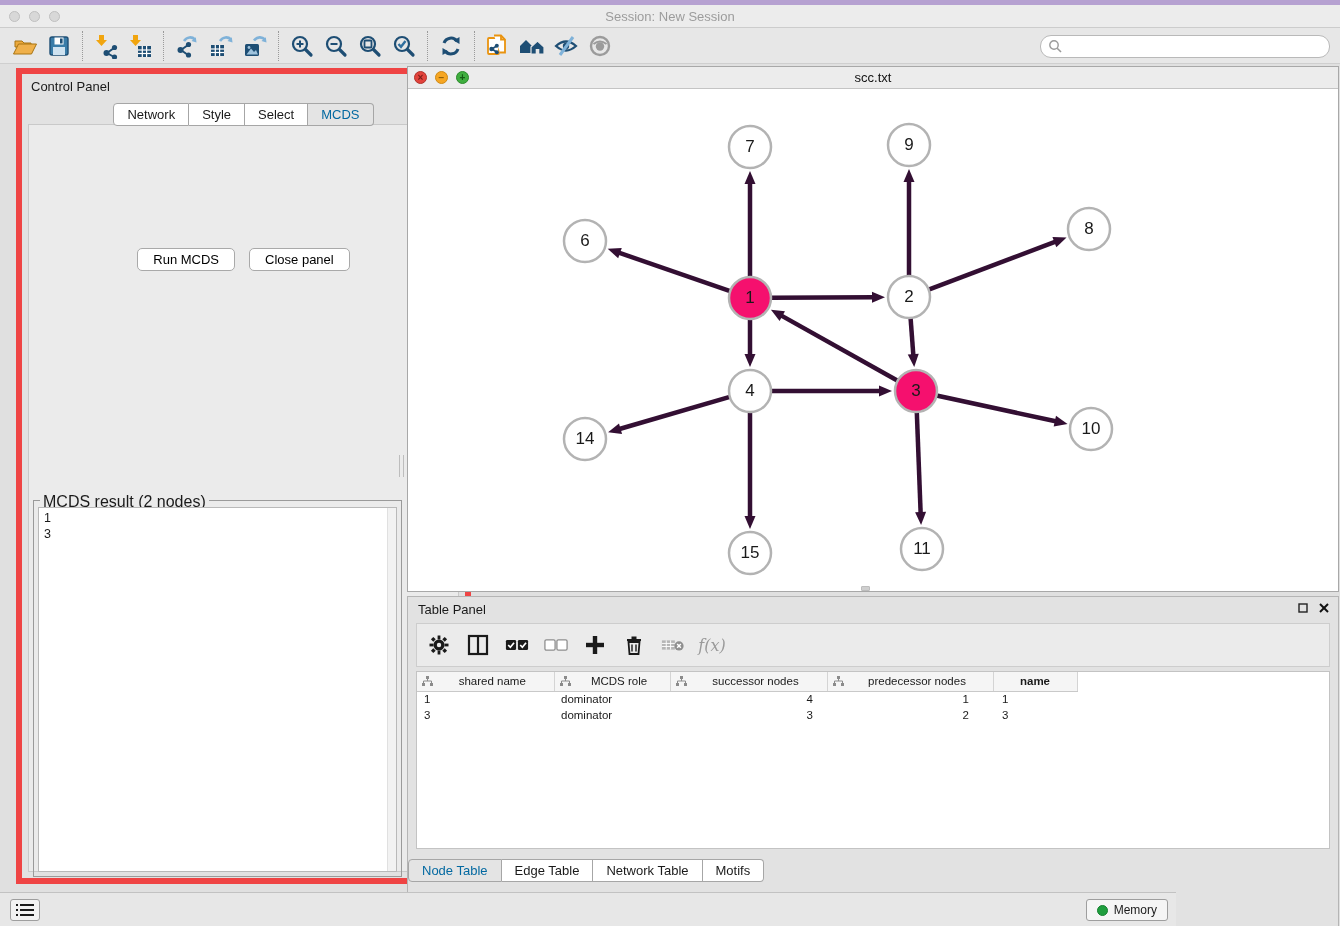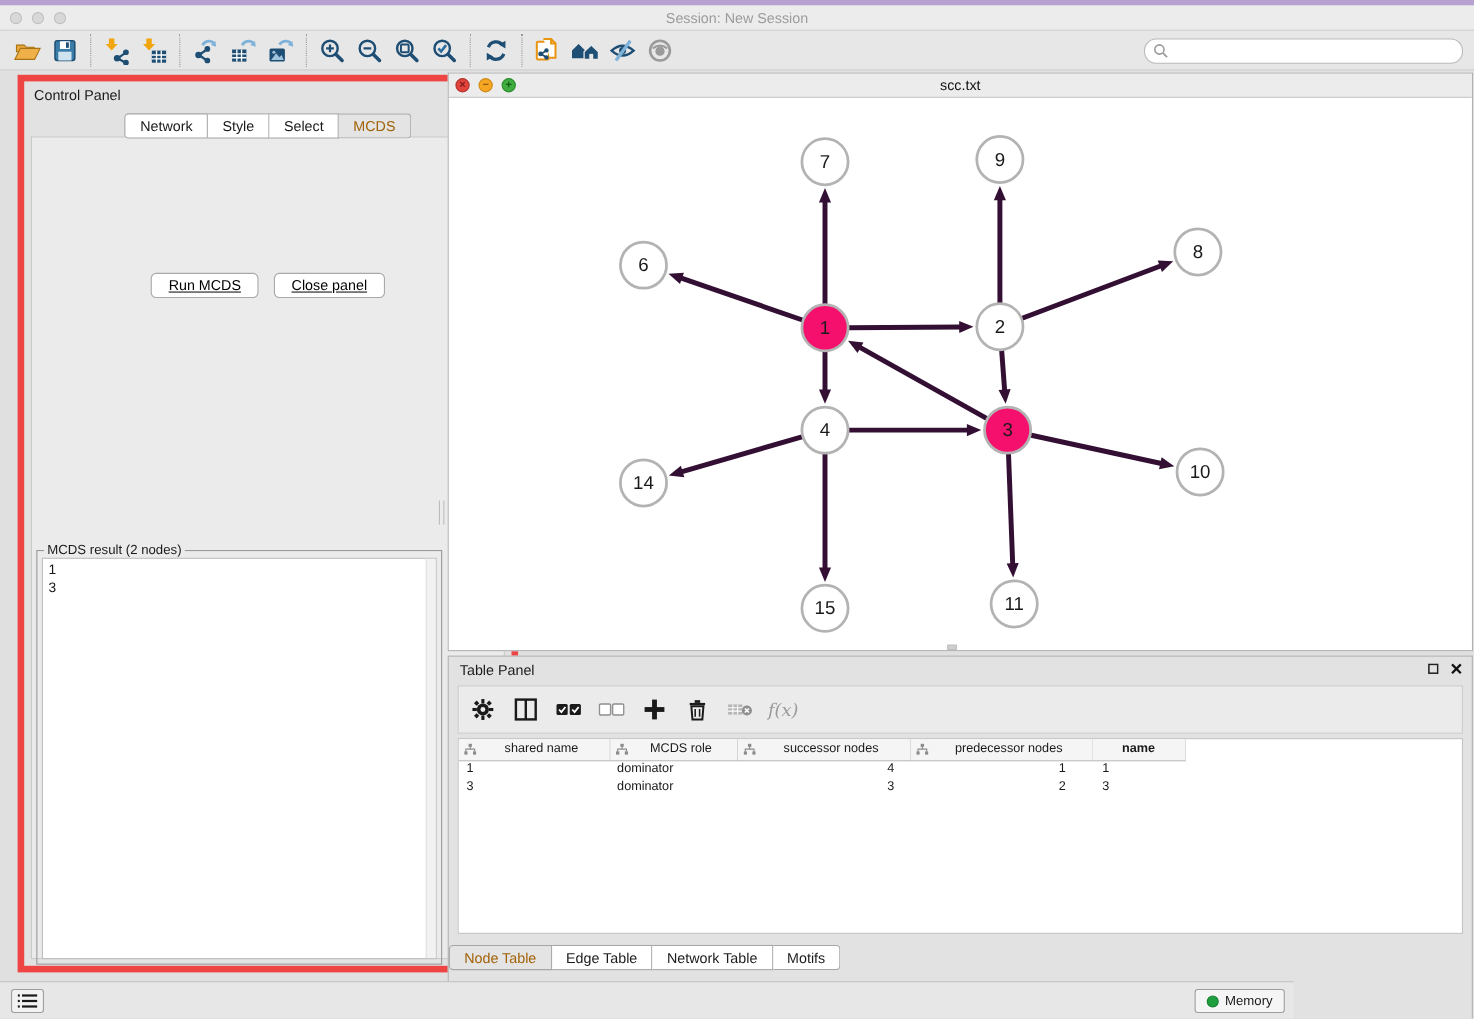--- a/index.html
+++ b/index.html
@@ -29,36 +29,36 @@
 
   
   .control-panel { position:absolute; left:4px; top:68px; width:455px; height:816px;
                    background:#e2e2e2; border:6px solid #ef4444;margin-left:12px; }
   .control-panel .panel-title { position:absolute; left:9px; top:5px; }
   .cp-tabs { position:absolute; left:0; right:0; top:29px; display:flex; justify-content:center; z-index:2; }
   .seg { border:1px solid #a6a6a6; border-left:none; background:#fff; padding:3px 13px; font-size:13px;
          line-height:15px; white-space:nowrap; }
   .seg.first { border-left:1px solid #a6a6a6; border-radius:4px 0 0 4px; }
   .seg.last { border-radius:0 4px 4px 0; }
-  .seg.selected { background:#e4e4e4; color:#a16207; }
+  .seg.selected { background:#e4e4e4; color:#0369a1; }
   .cp-content { position:absolute; left:6px; right:6px; top:50px; bottom:6px;
                 background:#ebebeb; border:1px solid #c9c9c9; }
   .opt-label { margin-top:17px; text-align:center; }
   .dropdown { position:absolute; left:35px; top:90px; width:307px; height:23px; background:#fff;
               border:1px solid #a9a9a9; border-radius:5px; display:flex; align-items:center; padding:0 10px; }
   .dd-chevrons { position:absolute; right:9px; top:4px; display:flex; flex-direction:column; gap:2px; }
   .tri-up { width:0; height:0; border-left:4px solid transparent; border-right:4px solid transparent;
             border-bottom:5px solid #555; }
   .tri-down { width:0; height:0; border-left:4px solid transparent; border-right:4px solid transparent;
               border-top:5px solid #555; }
-  .cp-buttons { position:absolute; left:0; right:0; top:123px; display:flex; justify-content:center; gap:14px;text-decoration:underline; }
+  .cp-buttons { position:absolute; left:0; right:0; top:123px; display:flex; justify-content:center; gap:14px; }
   .btn { background:#fff; border:1px solid #a9a9a9; border-radius:5px; padding:3px 15px; font-size:13px;
          font-family:"Liberation Sans",sans-serif; }
   .groupbox { position:absolute; left:4px; top:375px; width:369px; height:377px; border:1px solid #9a9a9a; }
-  .groupbox .gb-label { position:absolute; left:6px; top:-8px; background:#ebebeb; padding:0 3px; font-size:12px; }
+  .groupbox .gb-label { position:absolute; left:6px; top:-8px; background:#ebebeb; padding:0 3px; font-size:16px; }
   .gb-inner { position:absolute; left:4px; right:4px; top:6px; bottom:4px; background:#fff;
               border:1px solid #b9b9b9; font-size:12.5px; padding:2px 5px; line-height:16px; }
   .gb-scroll { position:absolute; right:0; top:0; bottom:0; width:9px; background:#f2f2f2; border-left:1px solid #e0e0e0; }
 
   
   .v-grip { position:absolute; left:399px; top:455px; width:5px; height:22px;
             border-left:1px solid #bdbdbd; border-right:1px solid #bdbdbd; }
   .h-grip { position:absolute; left:861px; top:586px; width:9px; height:5px; background:#cfcfcf;
             border:1px solid #bdbdbd; border-radius:1px; }
 

